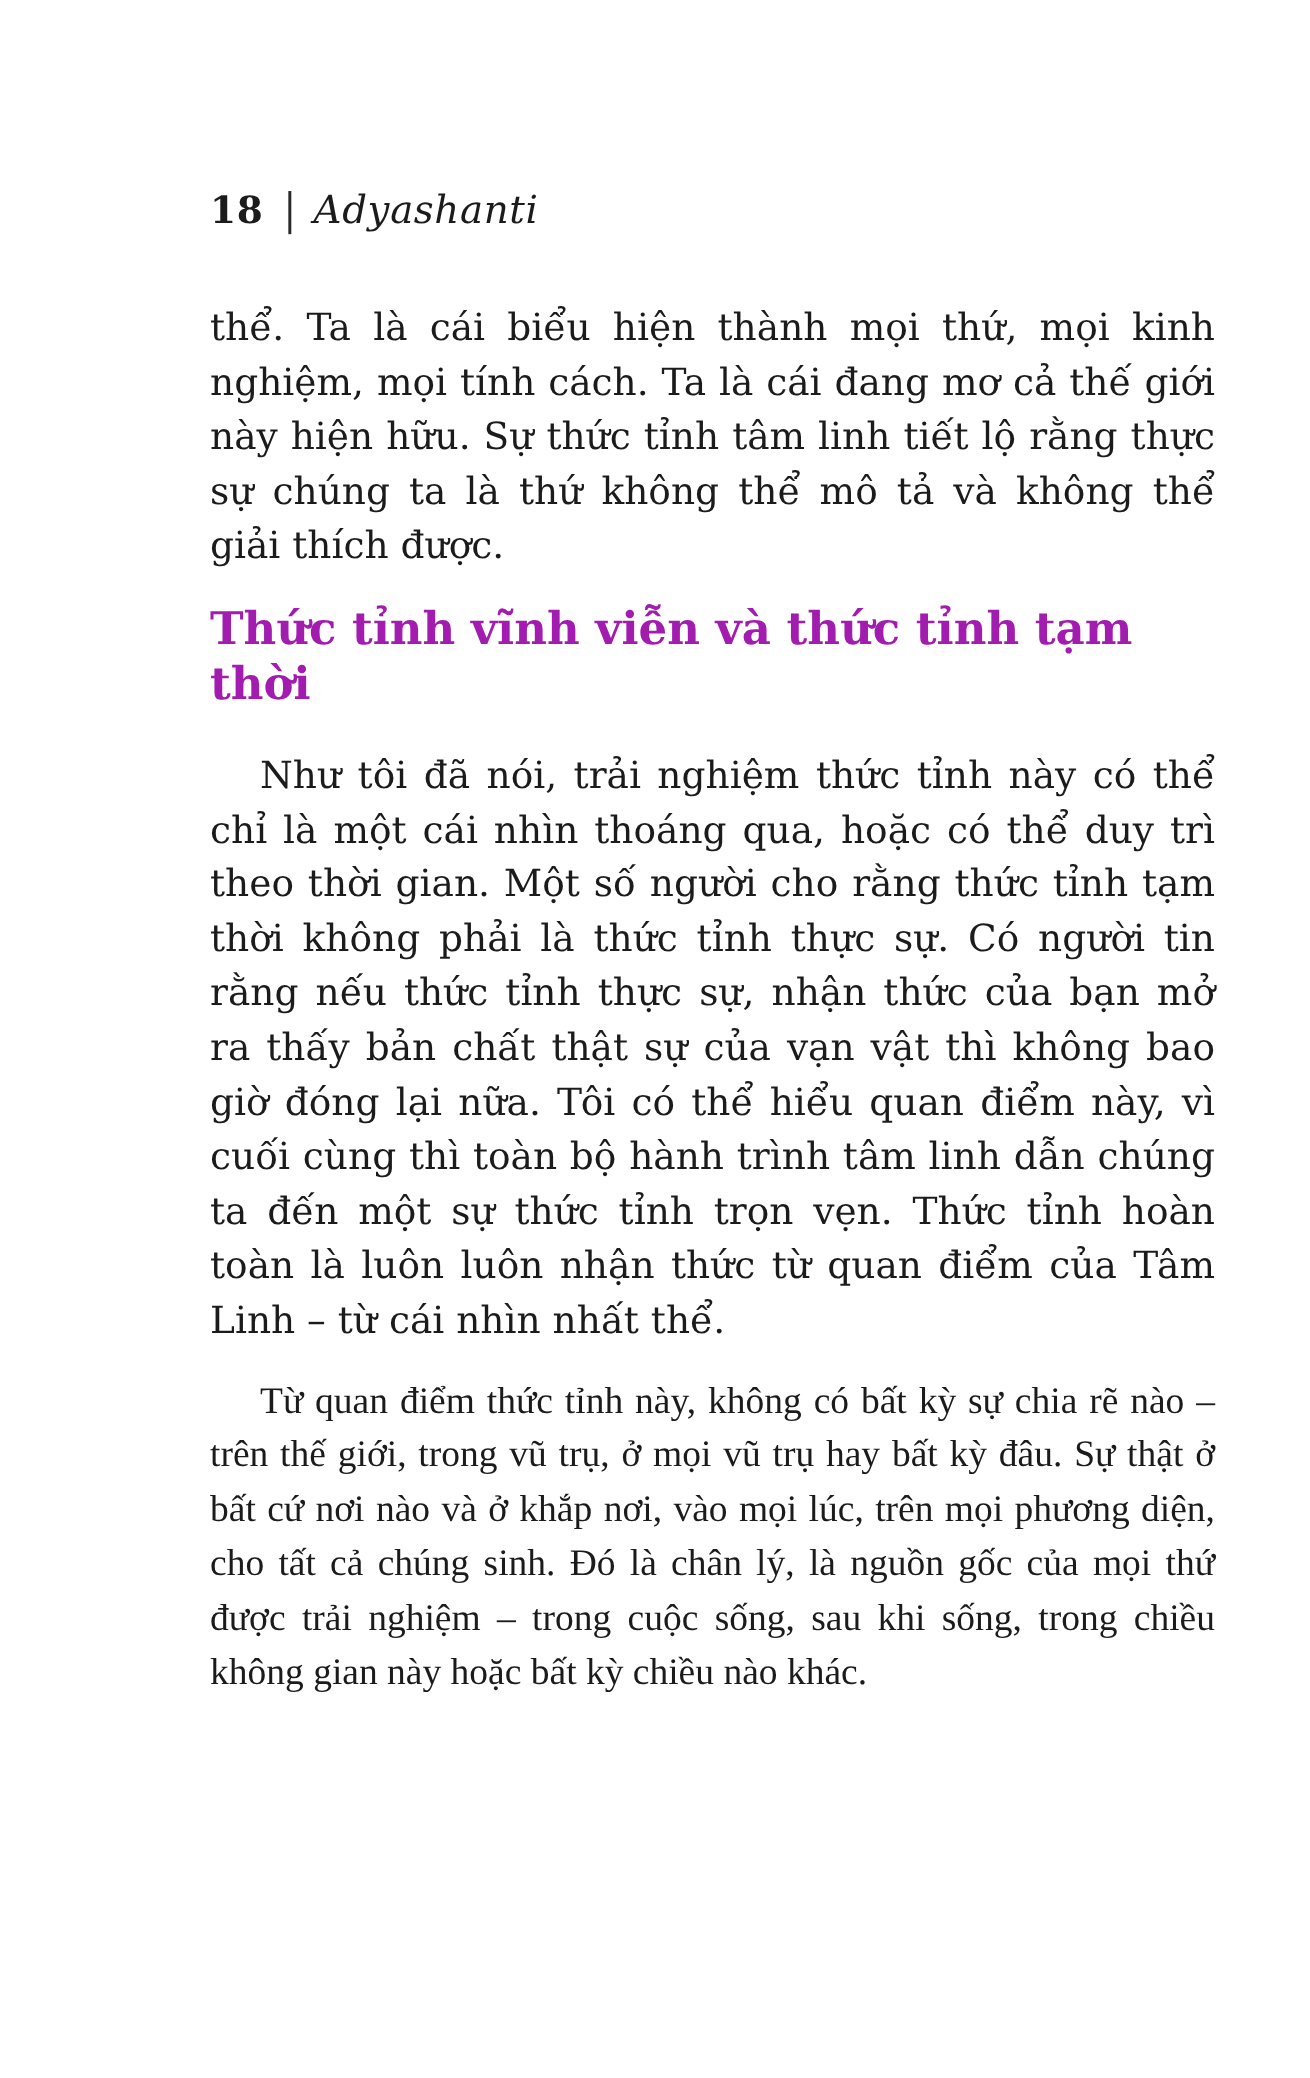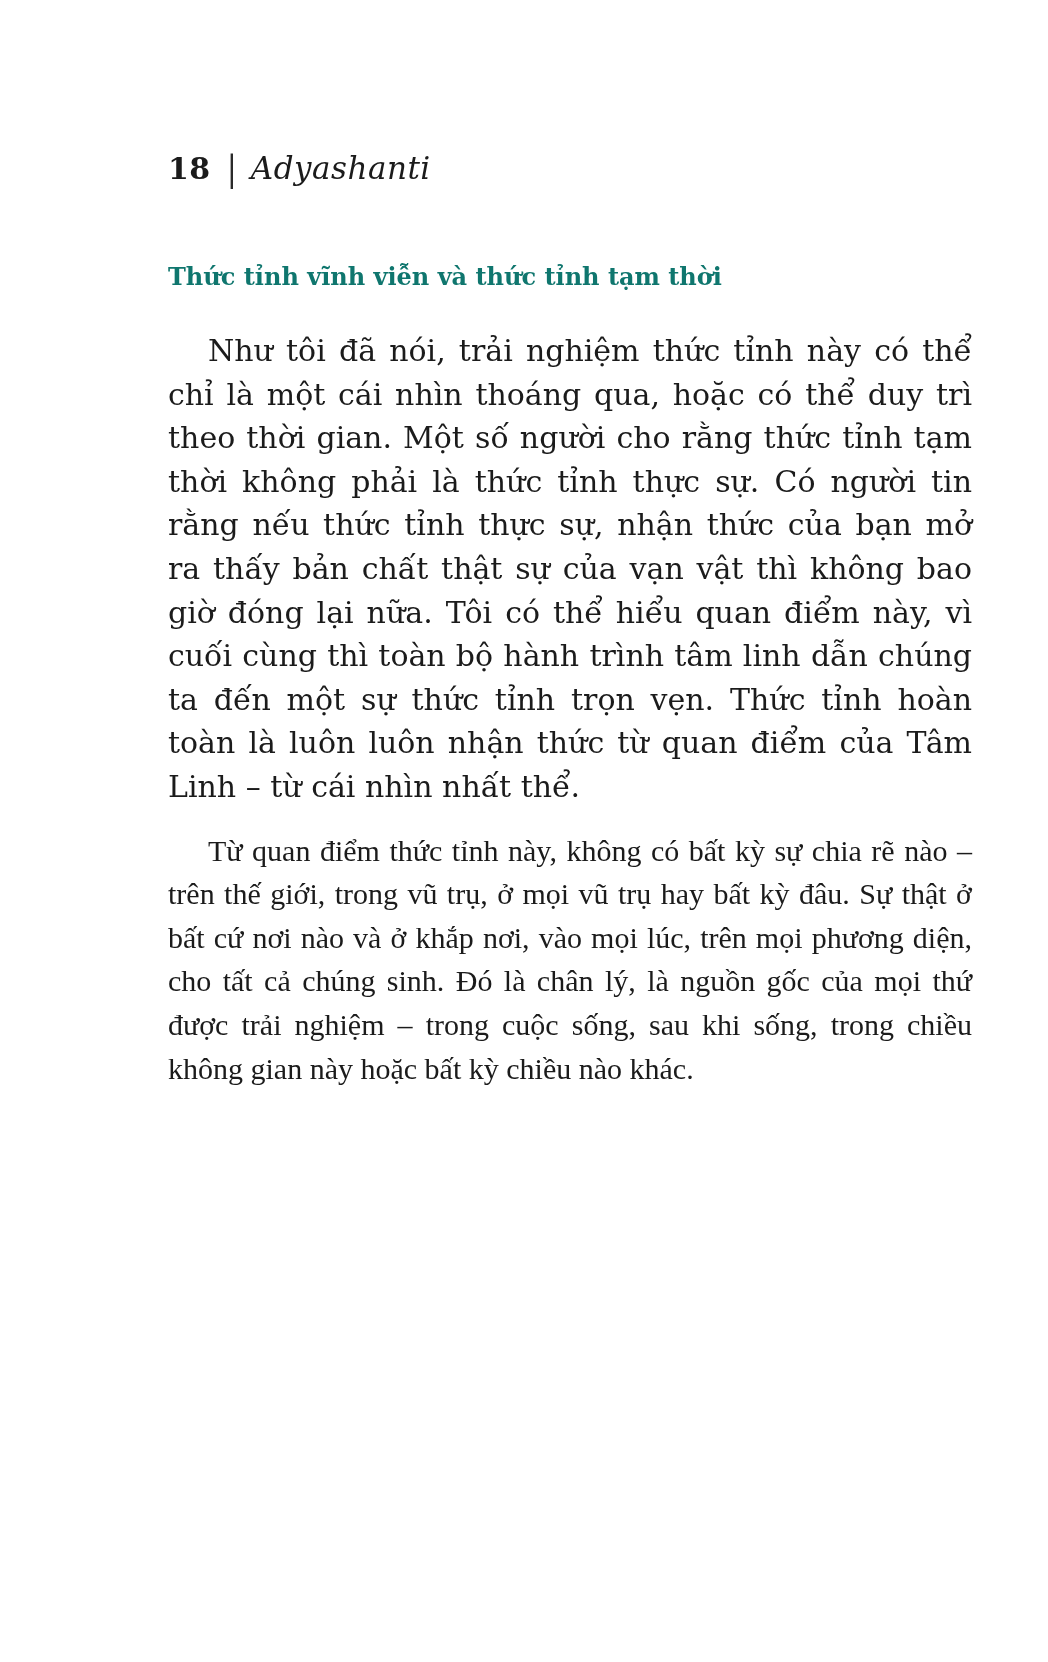--- a/index.html
+++ b/index.html
@@ -44,42 +44,43 @@
     margin: 0;
     font-size: 30px;
     line-height: 43.6px;
     text-align: justify;
     text-justify: inter-word;
   }
   .page-body p.indent {
     text-indent: 40px;
   }
   .section-heading {
-    margin: 68px 0 30px 0;
-    font-size: 24px;
+    margin: 22px 0 30px 0;
+    font-size: 36px;
     line-height: 44px;
     font-weight: bold;
-    color: #0f766e;
+    color: #a21caf;
   }
   .para-gap {
     margin-top: 20px !important;
     font-family: Liberation Serif, serif;
   }
 </style>
 </head>
 <body>
 
 <div class="page">
 
   <header class="page-header">
     <span class="page-number">18</span><span class="header-separator">|</span><span class="running-author">Adyashanti</span>
   </header>
 
   <main class="page-body">
 
+    <p class="no-indent">thể. Ta là cái biểu hiện thành mọi thứ, mọi kinh nghiệm, mọi tính cách. Ta là cái đang mơ cả thế giới này hiện hữu. Sự thức tỉnh tâm linh tiết lộ rằng thực sự chúng ta là thứ không thể mô tả và không thể giải thích được.</p>
 
     <h2 class="section-heading">Thức tỉnh vĩnh viễn và thức tỉnh tạm thời</h2>
 
     <p class="indent">Như tôi đã nói, trải nghiệm thức tỉnh này có thể chỉ là một cái nhìn thoáng qua, hoặc có thể duy trì theo thời gian. Một số người cho rằng thức tỉnh tạm thời không phải là thức tỉnh thực sự. Có người tin rằng nếu thức tỉnh thực sự, nhận thức của bạn mở ra thấy bản chất thật sự của vạn vật thì không bao giờ đóng lại nữa. Tôi có thể hiểu quan điểm này, vì cuối cùng thì toàn bộ hành trình tâm linh dẫn chúng ta đến một sự thức tỉnh trọn vẹn. Thức tỉnh hoàn toàn là luôn luôn nhận thức từ quan điểm của Tâm Linh – từ cái nhìn nhất thể.</p>
 
     <p class="indent para-gap">Từ quan điểm thức tỉnh này, không có bất kỳ sự chia rẽ nào – trên thế giới, trong vũ trụ, ở mọi vũ trụ hay bất kỳ đâu. Sự thật ở bất cứ nơi nào và ở khắp nơi, vào mọi lúc, trên mọi phương diện, cho tất cả chúng sinh. Đó là chân lý, là nguồn gốc của mọi thứ được trải nghiệm – trong cuộc sống, sau khi sống, trong chiều không gian này hoặc bất kỳ chiều nào khác.</p>
 
   </main>
 
 </div>

